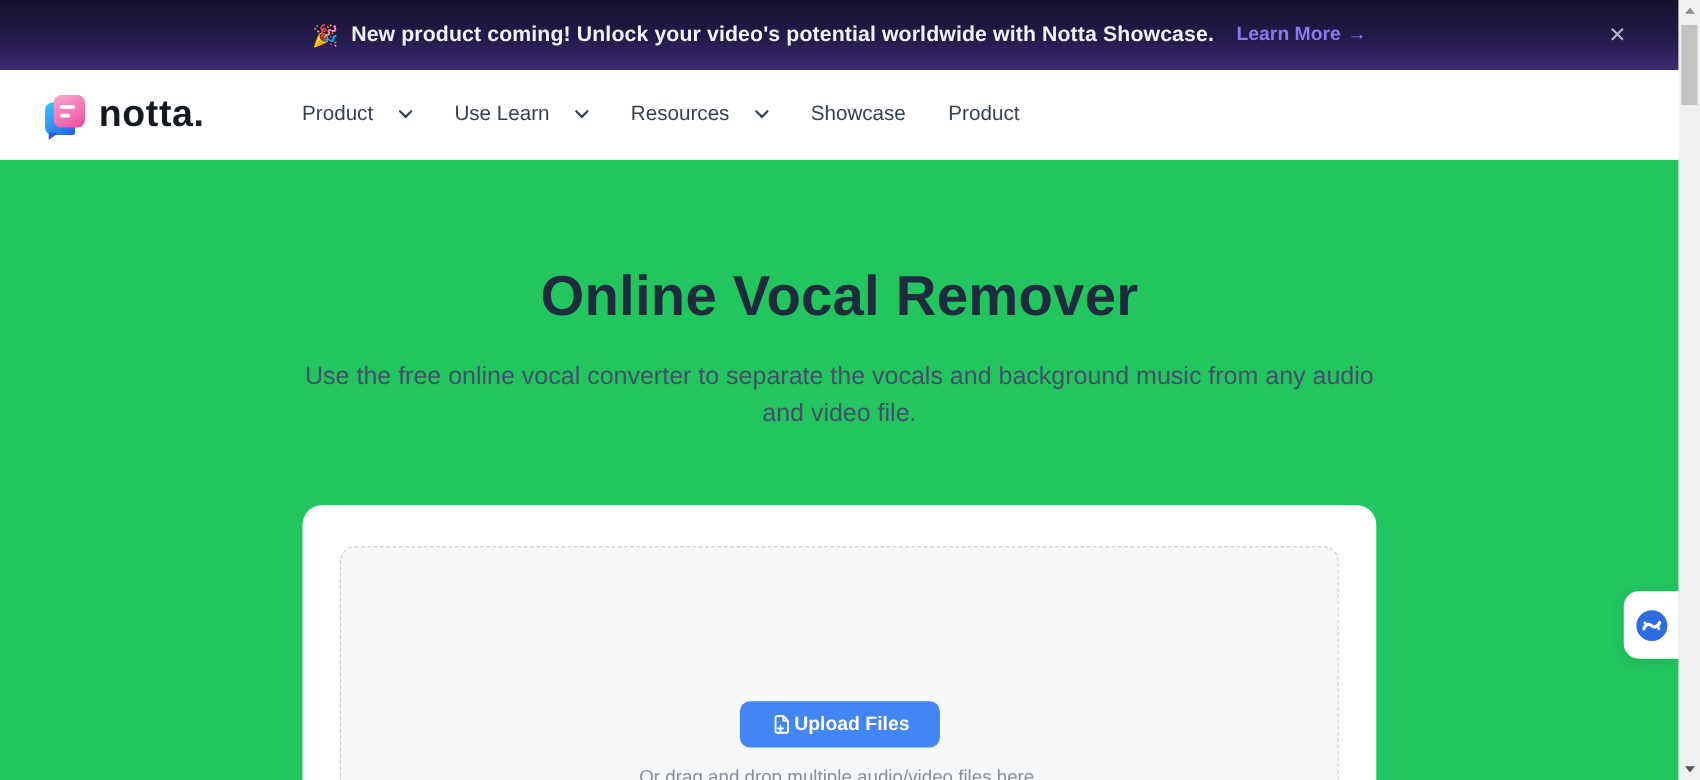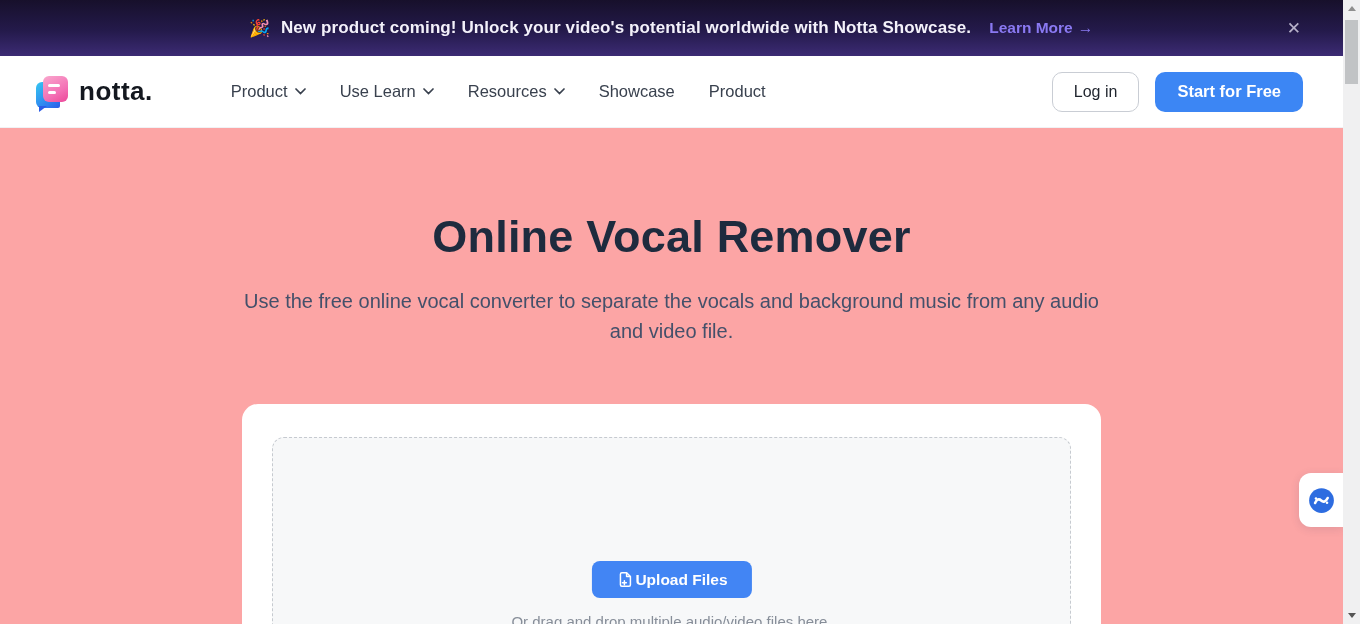--- a/index.html
+++ b/index.html
@@ -24,34 +24,34 @@
   .brand-mark .blue { position: absolute; left: 0; top: 7px; width: 24px; height: 26px; border-radius: 6px 6px 2px 6px;
                       background: linear-gradient(140deg, #35c7f1 0%, #2f7ff0 70%, #2b5ce6 100%); }
   .brand-mark .blue:after { content: ""; position: absolute; left: 3px; bottom: -4px; border-left: 8px solid #2b5ce6;
                       border-bottom: 6px solid transparent; }
   .brand-mark .pink { position: absolute; left: 7px; top: 1px; width: 25px; height: 26px; border-radius: 6px;
                       background: linear-gradient(150deg, #f9a8cd 0%, #f472b6 60%, #ec4899 100%);
                       display: flex; flex-direction: column; justify-content: center; gap: 4px; padding-left: 5px; }
   .brand-mark .pink i { display: block; height: 3px; border-radius: 2px; background: #fff; }
   .brand-mark .pink i:nth-child(1) { width: 12px; }
   .brand-mark .pink i:nth-child(2) { width: 8px; }
-  .brand-word { font-size: 26px; font-weight: bold; color: #14181f; letter-spacing: .5px; }
+  .brand-word { font-size: 30px; font-weight: bold; color: #14181f; letter-spacing: .5px; }
 
   .nav-links { display: flex; align-items: center; gap: 34px; margin-left: 78px; }
-  .nav-item { display: flex; align-items: center; gap: 7px; font-size: 16.5px; color: #39414e; cursor: pointer; }
+  .nav-item { display: flex; align-items: center; gap: 20px; font-size: 16.5px; color: #39414e; cursor: pointer; }
   .chev { width: 11px; height: 7px; display: inline-block; }
 
   .nav-actions { margin-left: auto; display: flex; align-items: center; gap: 16px; }
   .btn-login { height: 40px; padding: 0 21px; background: #fff; border: 1px solid #c9cdd4; border-radius: 10px;
                font-size: 16px; color: #1f242d; cursor: pointer; font-family: inherit; }
   .btn-cta { height: 40px; padding: 0 22px; border: none; border-radius: 10px; font-size: 16.5px; font-weight: bold;
              color: #fff; cursor: pointer; font-family: inherit; }
 
   
-  .hero { position: relative; height: 496px; background: #fca5a5; overflow: hidden; }
+  .hero { position: relative; height: 496px; background: #22c55e; overflow: hidden; }
   .hero-title { margin-top: 83px; text-align: center; font-size: 45px; font-weight: bold; color: #1e2b3e; letter-spacing: .2px; }
   .hero-sub { margin: 23px auto 0; max-width: 880px; text-align: center; font-size: 20px; line-height: 30px; color: #44506a; }
 
   .upload-card { position: absolute; left: 242px; top: 276px; width: 859px; height: 400px; background: #ffffff;
                  border-radius: 16px; }
   .dropzone { position: absolute; left: 30px; top: 33px; right: 30px; height: 330px; background: #f7f8f9;
               border: 1px dashed #c6cad0; border-radius: 12px; }
   .btn-upload { position: absolute; left: 50%; top: 123px; transform: translateX(-50%); height: 37px; padding: 0 24px;
                 display: flex; align-items: center; gap: 1px; border: none; border-radius: 8px; color: #fff;
                 font-size: 15.5px; font-weight: bold; cursor: pointer; font-family: inherit; white-space: nowrap; }
@@ -116,24 +116,20 @@
             <polyline points="1,1 5.5,5.5 10,1" fill="none" stroke="#39414e" stroke-width="1.7" stroke-linecap="round"></polyline>
           </svg>
       </span>
       <span class="nav-item">
         <span>Showcase</span>
       </span>
       <span class="nav-item">
         <span>Product</span>
       </span>
     </div>
-    <div class="nav-actions">
-      <button class="btn-login">Log in</button>
-      <button class="btn-cta" style="background:#3c86f4;">Start for Free</button>
-    </div>
   </div>
 
   <div class="hero">
     <div class="hero-title">Online Vocal Remover</div>
     <div class="hero-sub">Use the free online vocal converter to separate the vocals and background music from any audio and video file.</div>
 
     <div class="upload-card">
       <div class="dropzone">
         <button class="btn-upload" style="background:#4285f4;">
           <svg width="19" height="19" viewBox="0 0 24 24">

